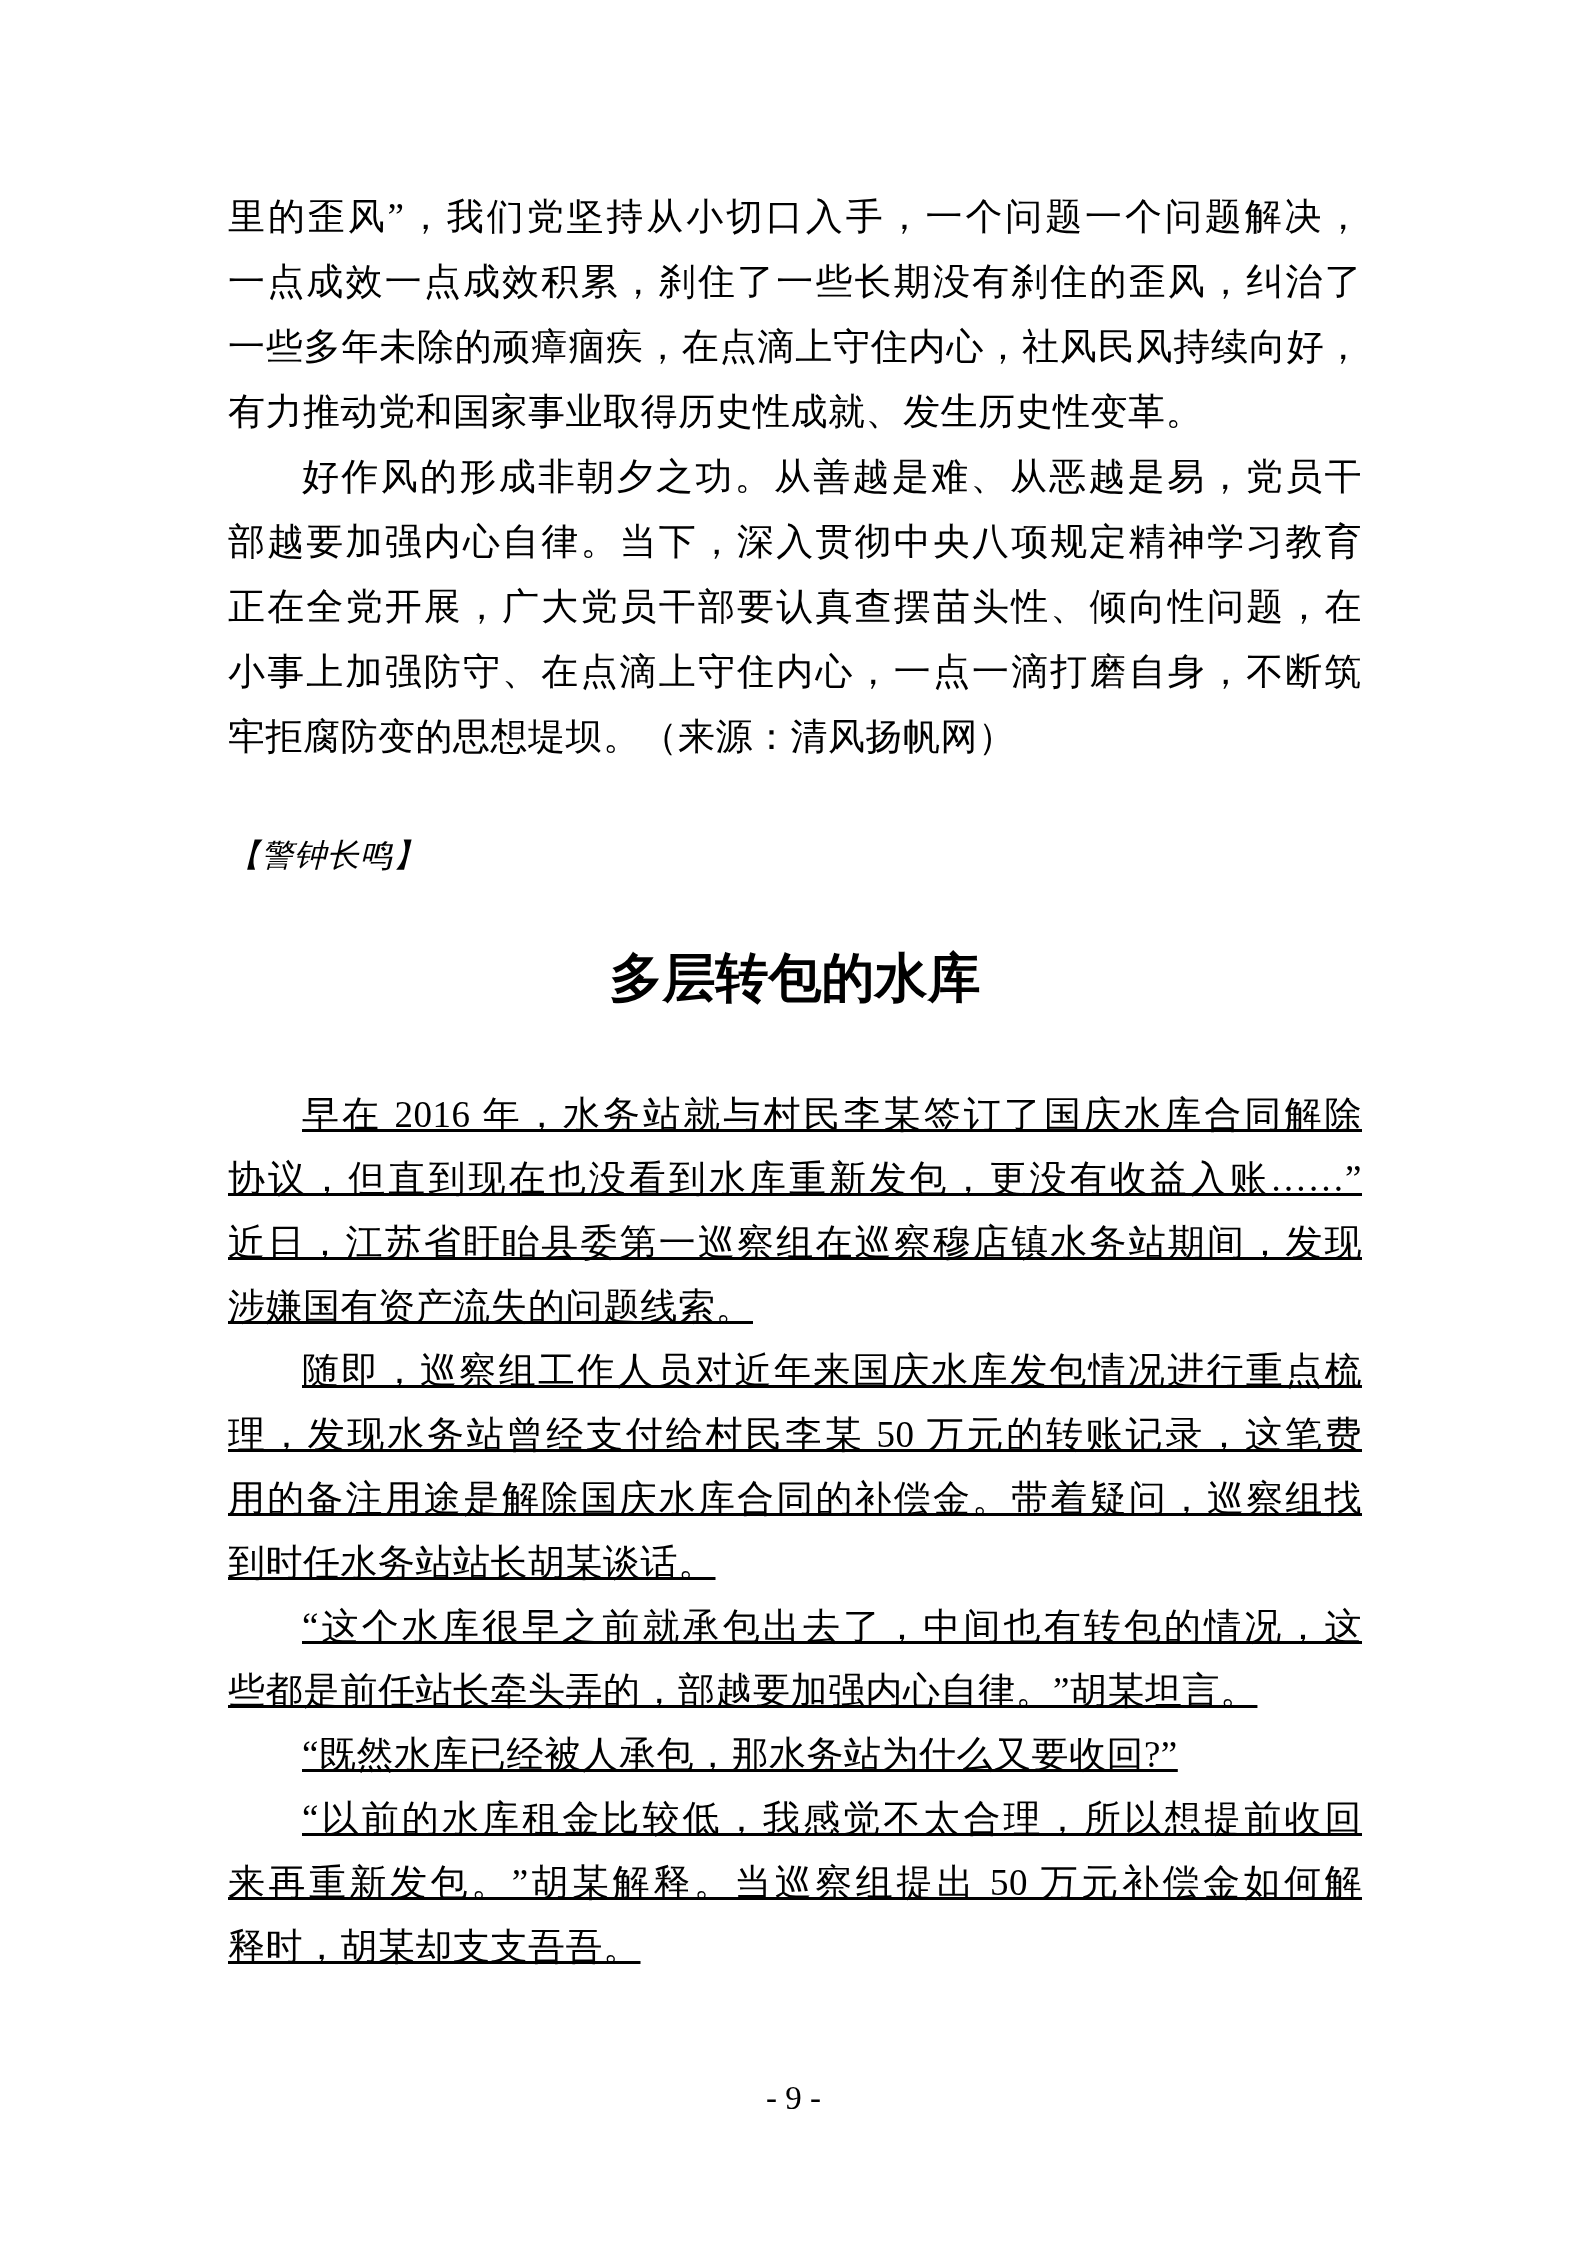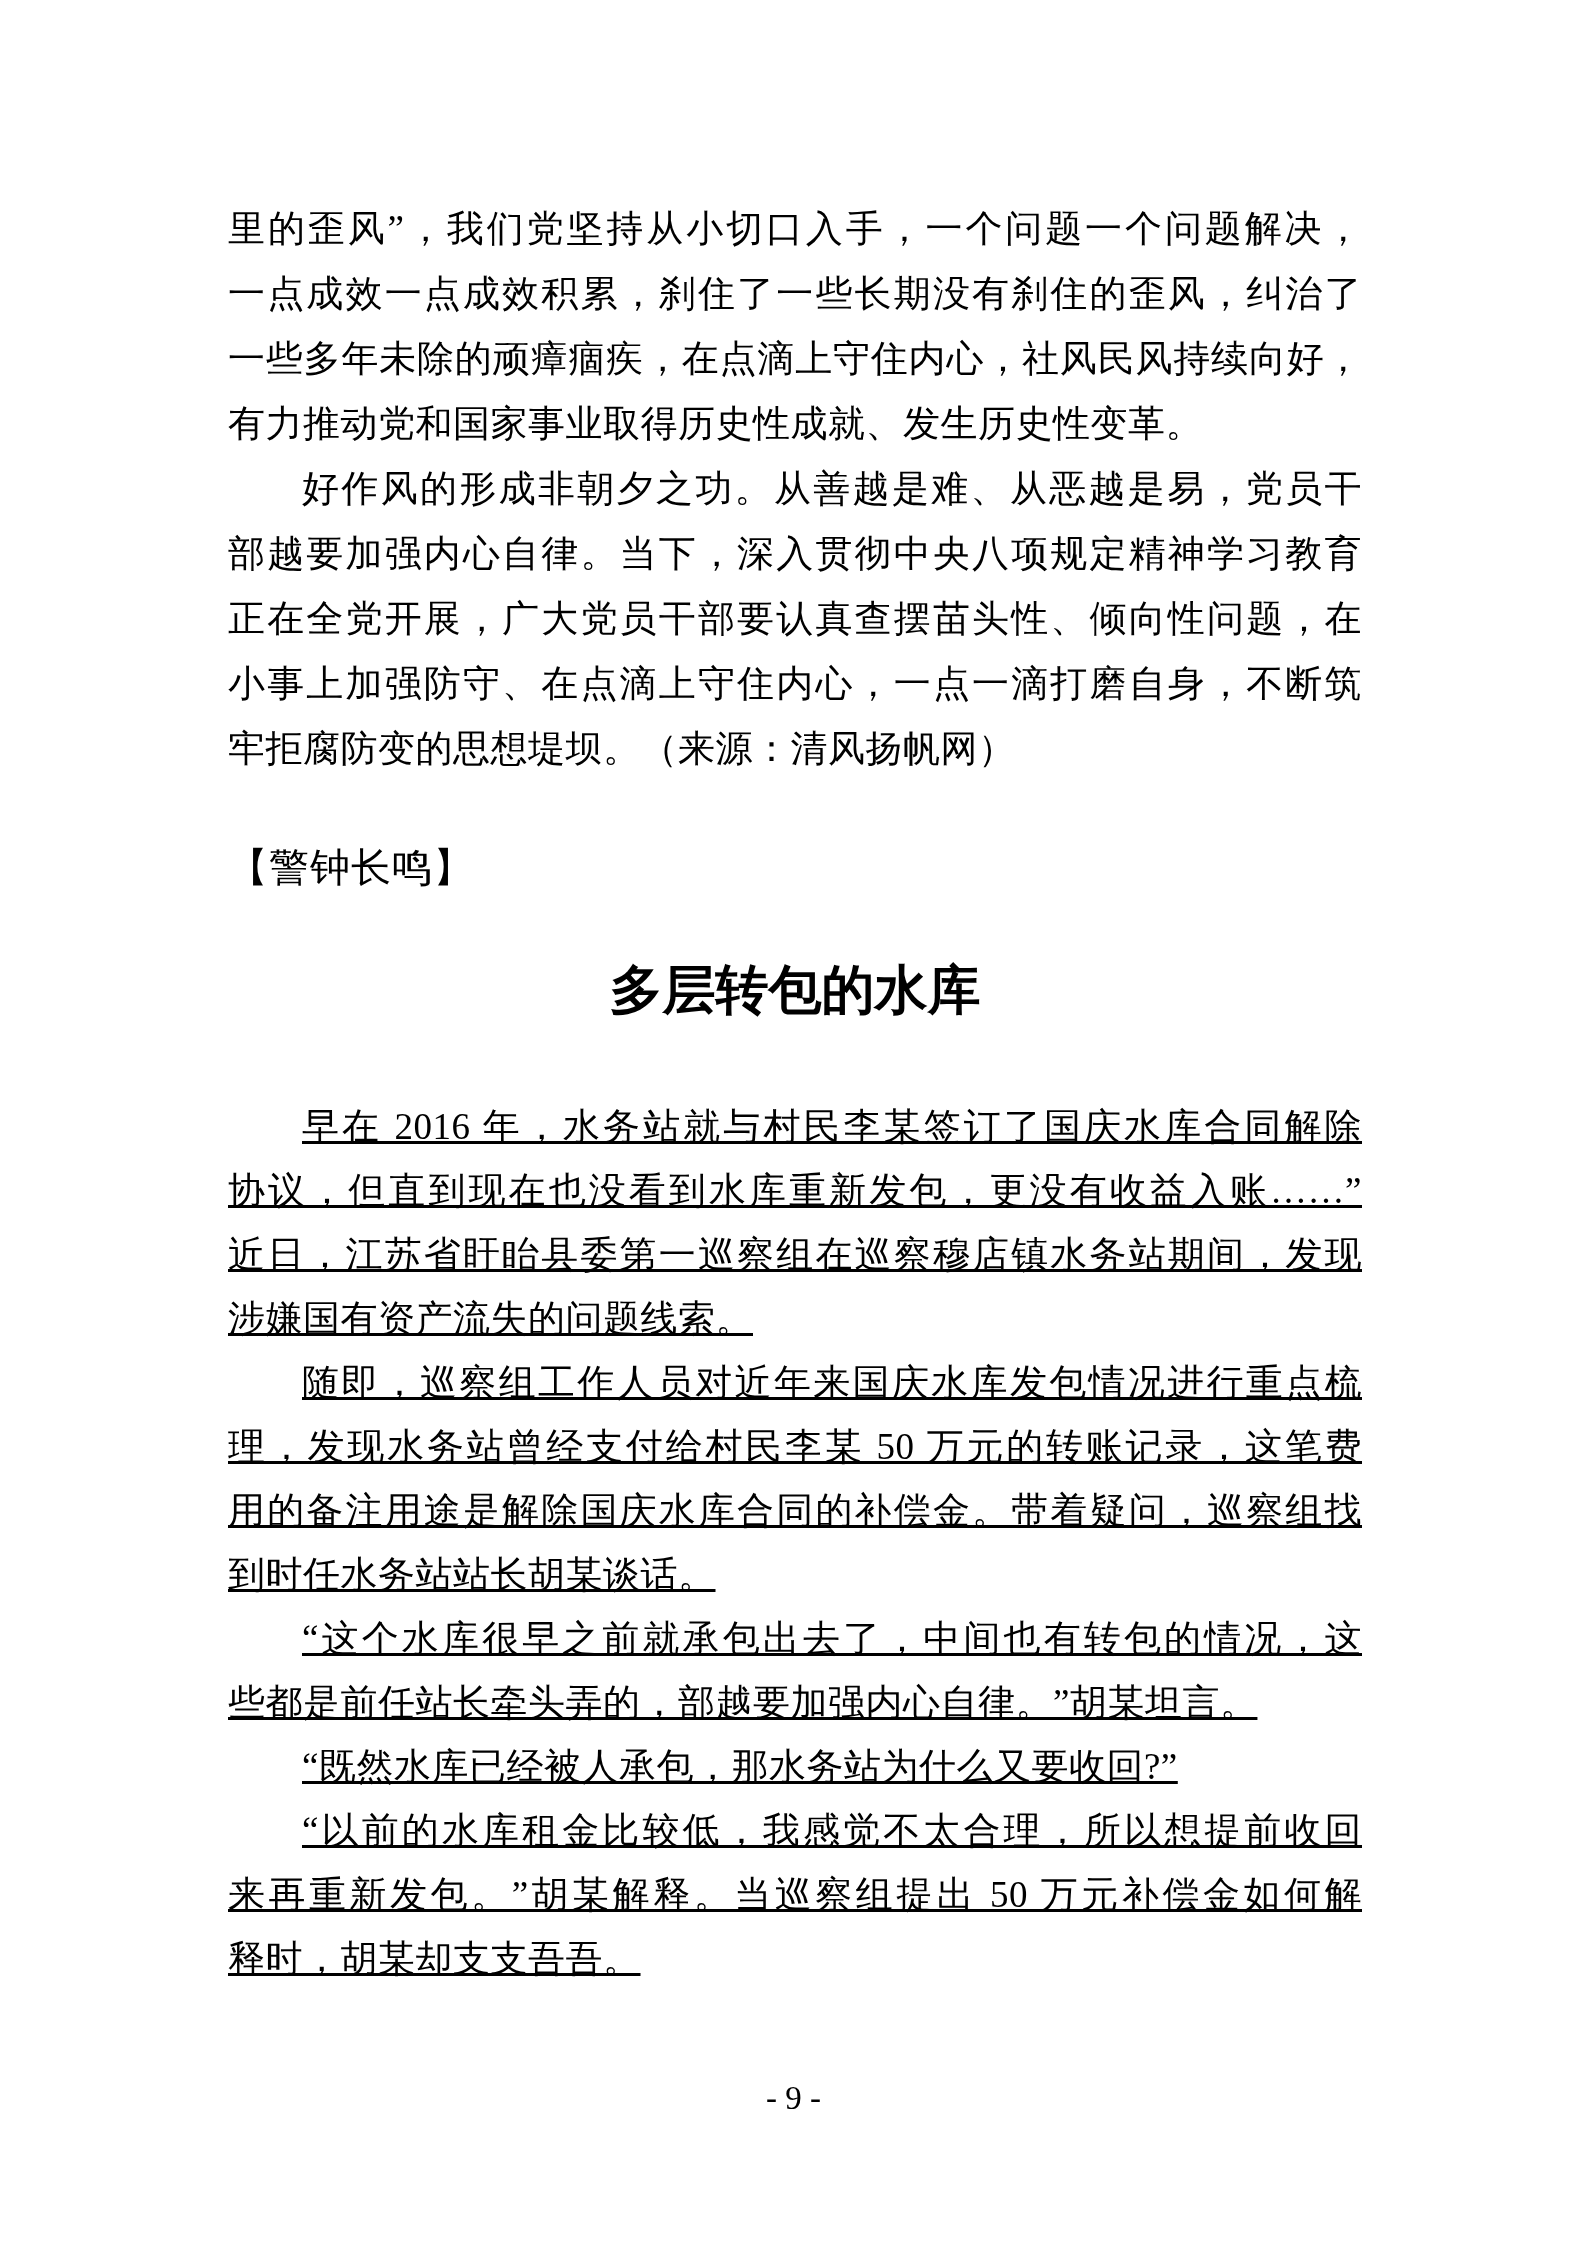--- a/index.html
+++ b/index.html
@@ -12,21 +12,21 @@
     width: 1587px;
     height: 2245px;
     background: #ffffff;
     color: #000000;
     font-family: "Liberation Serif", "DejaVu Serif", serif;
     overflow: hidden;
   }
   .content {
     position: absolute;
     left: 228px;
-    top: 196px;
+    top: 184px;
     width: 1134px;
   }
   .line {
     font-size: 37px;
     letter-spacing: 0.5px;
     white-space: normal;
   }
   .intro .line {
     height: 65px;
     line-height: 65px;
@@ -40,22 +40,23 @@
     text-indent: 74px;
   }
   .full {
     text-align: justify;
     text-align-last: justify;
   }
   .section-heading {
     margin-top: 54px;
     height: 65px;
     line-height: 65px;
-    font-size: 40px;
+    font-size: 32px;
     letter-spacing: 1px;
+    font-style: italic;
   }
   .article-title {
     margin-top: 54px;
     height: 72px;
     line-height: 72px;
     font-size: 53px;
     font-weight: bold;
     text-align: center;
   }
   .story {

